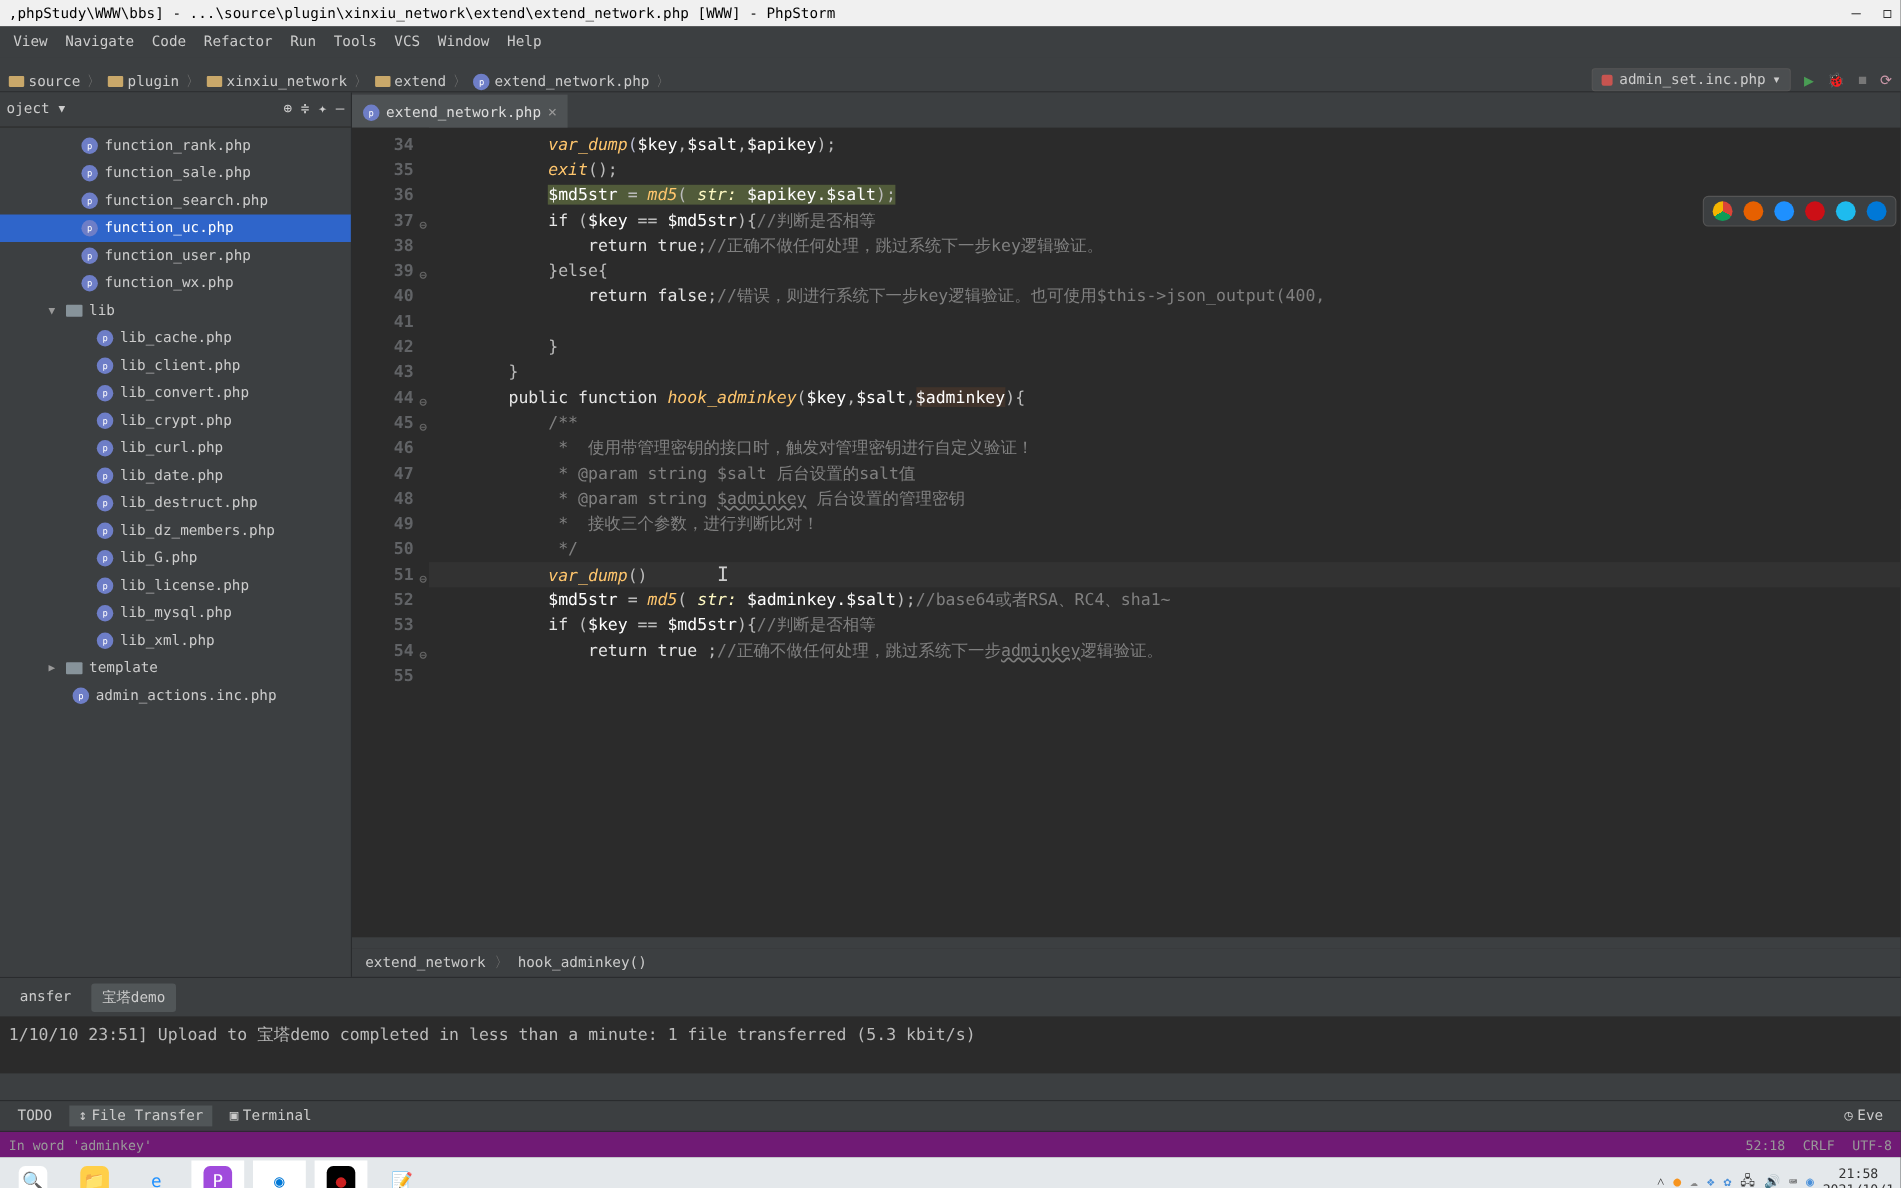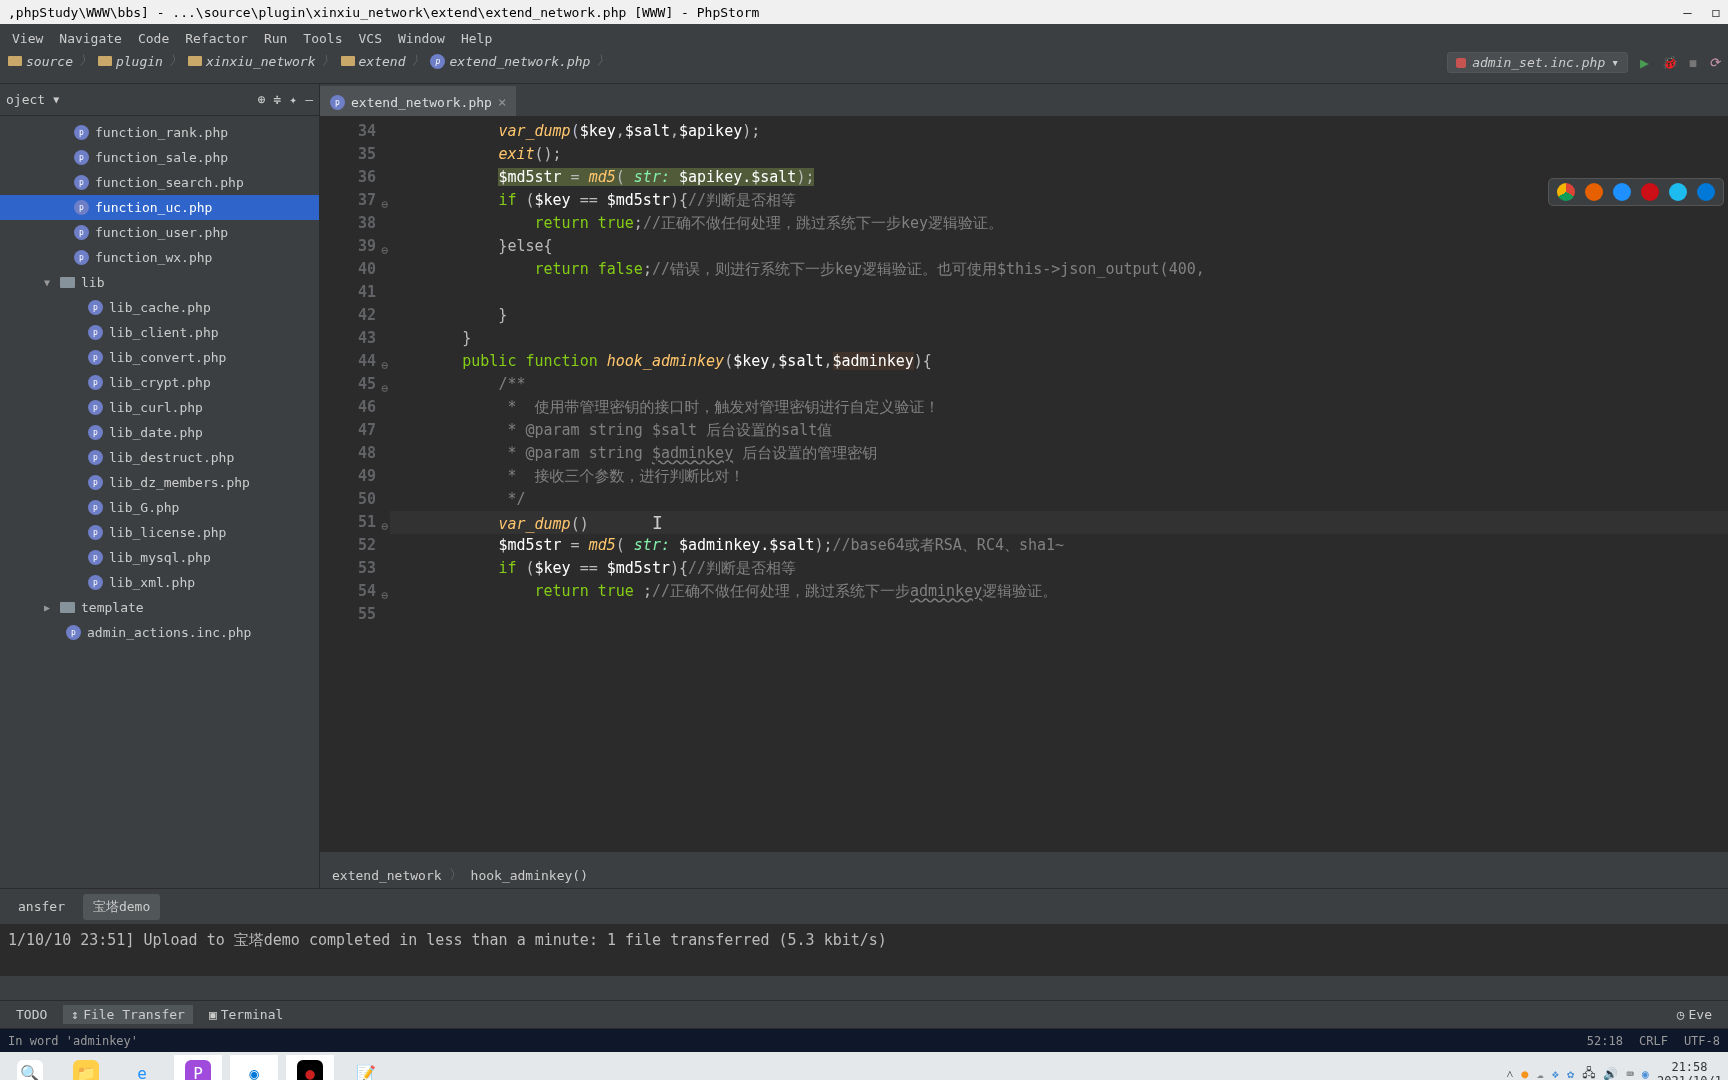--- a/index.html
+++ b/index.html
@@ -7,21 +7,21 @@
 
 
 .titlebar { height:24px; background:#f0f0f0; color:#000; display:flex; align-items:center; padding:0 8px; font-size:13px; }
 .titlebar .ctrls { margin-left:auto; display:flex; gap:20px; font-size:14px; color:#333; }
 
 
 .menubar { height:28px; background:#3c3f41; display:flex; align-items:center; padding:0 6px; gap:4px; color:#ccc; }
 .menubar span { padding:2px 6px; }
 
 
-.navrow { height:32px; background:#3c3f41; border-bottom:1px solid #292b2d; display:flex; align-items:flex-start; padding:0 8px;font-style:italic; }
+.navrow { height:32px; background:#3c3f41; border-bottom:1px solid #292b2d; display:flex; align-items:flex-end; padding:0 8px; }
 .crumb { display:flex; align-items:center; gap:4px; color:#ccc; }
 .crumb .sep { color:#777; margin:0 2px; }
 .crumb .foldericon { width:14px; height:10px; background:#c9a86a; display:inline-block; border-radius:1px; }
 .navrow .rightctrls { margin-left:auto; display:flex; align-items:center; gap:12px; }
 .rundrop { background:#4b4e50; border:1px solid #555; border-radius:3px; padding:2px 8px; display:flex; align-items:center; gap:6px; color:#ccc; }
 .red-sq { width:10px;height:10px;background:#c75450;display:inline-block;border-radius:2px; }
 .play { color:#499c54; font-size:15px; }
 .bug { color:#499c54; font-size:13px; }
 
 
@@ -46,40 +46,40 @@
 .tab { height:30px; background:#515658; padding:0 10px; display:flex; align-items:center; gap:6px; border-top:2px solid transparent; color:#ddd; }
 .tab.active { background:#4e5254; border-top:2px solid transparent; }
 .tab .close { color:#999; font-size:14px; cursor:pointer; }
 .code { flex:1; display:flex; overflow:hidden; position:relative; }
 .gutter { width:70px; text-align:right; padding:4px 14px 0 0; color:#616366; font:15px/23px Consolas,monospace; background:#2b2b2b; user-select:none; }
 .gutter .gl { height:23px; position:relative;font-weight:bold; }
 .gutter .fold { position:absolute; right:-12px; top:4px; color:#666; font-size:11px; }
 .codearea { flex:1; font:15px/23px Consolas,monospace; padding-top:4px; position:relative; }
 .codearea .ln { height:23px; white-space:pre; }
 .ln.cur { background:#323232; }
-.c-kw{color:#84cc16;} .c-fn{color:#ffc66d;font-style:italic;} .c-var{color:#ffffff;}
+.c-kw{color:#e5e5e5;} .c-fn{color:#ffc66d;font-style:italic;} .c-var{color:#ffffff;}
 .c-cm{color:#808080;} .c-str{color:#b9bcd1;} .c-hl{background:#515b3a;}
-.c-hlv{background:#40332b;} .c-hint{color:#86efac;font-style:italic;}
+.c-hlv{background:#40332b;} .c-hint{color:#fef9c3;font-style:italic;}
 .hscroll { height:10px; background:#3c3f41; }
 .cursor-i { color:#ccc; font-size:18px; }
 .breadcrumb2 { height:26px; background:#3c3f41; padding:0 12px; color:#ccc; display:flex; align-items:center; gap:8px; }
 
 
 .browserbar { position:absolute; top:62px; right:4px; background:#3c3f41; border:1px solid #555; border-radius:5px; padding:4px 8px; display:flex; gap:10px; z-index:5; }
 .bicon { width:18px; height:18px; border-radius:50%; }
 
 
 .paneltabs { height:36px; background:#3c3f41; border-top:1px solid #292b2d; display:flex; align-items:center; padding:0 8px; gap:8px; color:#ccc; }
 .ptab { padding:4px 10px; }
 .ptab.active { background:#515658; border-radius:3px; }
 .console { height:52px; background:#2b2b2b; font:15px/24px Consolas,monospace; color:#bbb; padding:4px 8px; }
 .toolstabs { height:28px; background:#3c3f41; border-top:1px solid #292b2d; display:flex; align-items:center; padding:0 8px; gap:8px; color:#ccc; }
 .toolstabs .t { padding:2px 8px; display:flex; align-items:center; gap:4px; }
 .toolstabs .t.active { background:#515658; }
-.statusbar { height:24px; background:#0f172a; border-top:1px solid #292b2d; display:flex; align-items:center; padding:0 8px; color:#999; font-size:12px; }
+.statusbar { height:24px; background:#701a75; border-top:1px solid #292b2d; display:flex; align-items:center; padding:0 8px; color:#999; font-size:12px; }
 .statusbar .right { margin-left:auto; display:flex; gap:16px; }
 .statusbar2 { height:24px; background:#3c3f41; }
 
 
 .taskbar { height:44px; background:#e4e8eb; display:flex; align-items:center; padding:0 6px; gap:8px; }
 .tbtn { width:48px; height:38px; display:flex; align-items:center; justify-content:center; border-bottom:2px solid transparent; }
 .tbtn.active { background:#fff; border-bottom:2px solid #76b9ed; }
 .tray { margin-left:auto; display:flex; align-items:center; gap:8px; color:#333; font-size:12px; }
 .clock { text-align:center; line-height:14px; }
 

